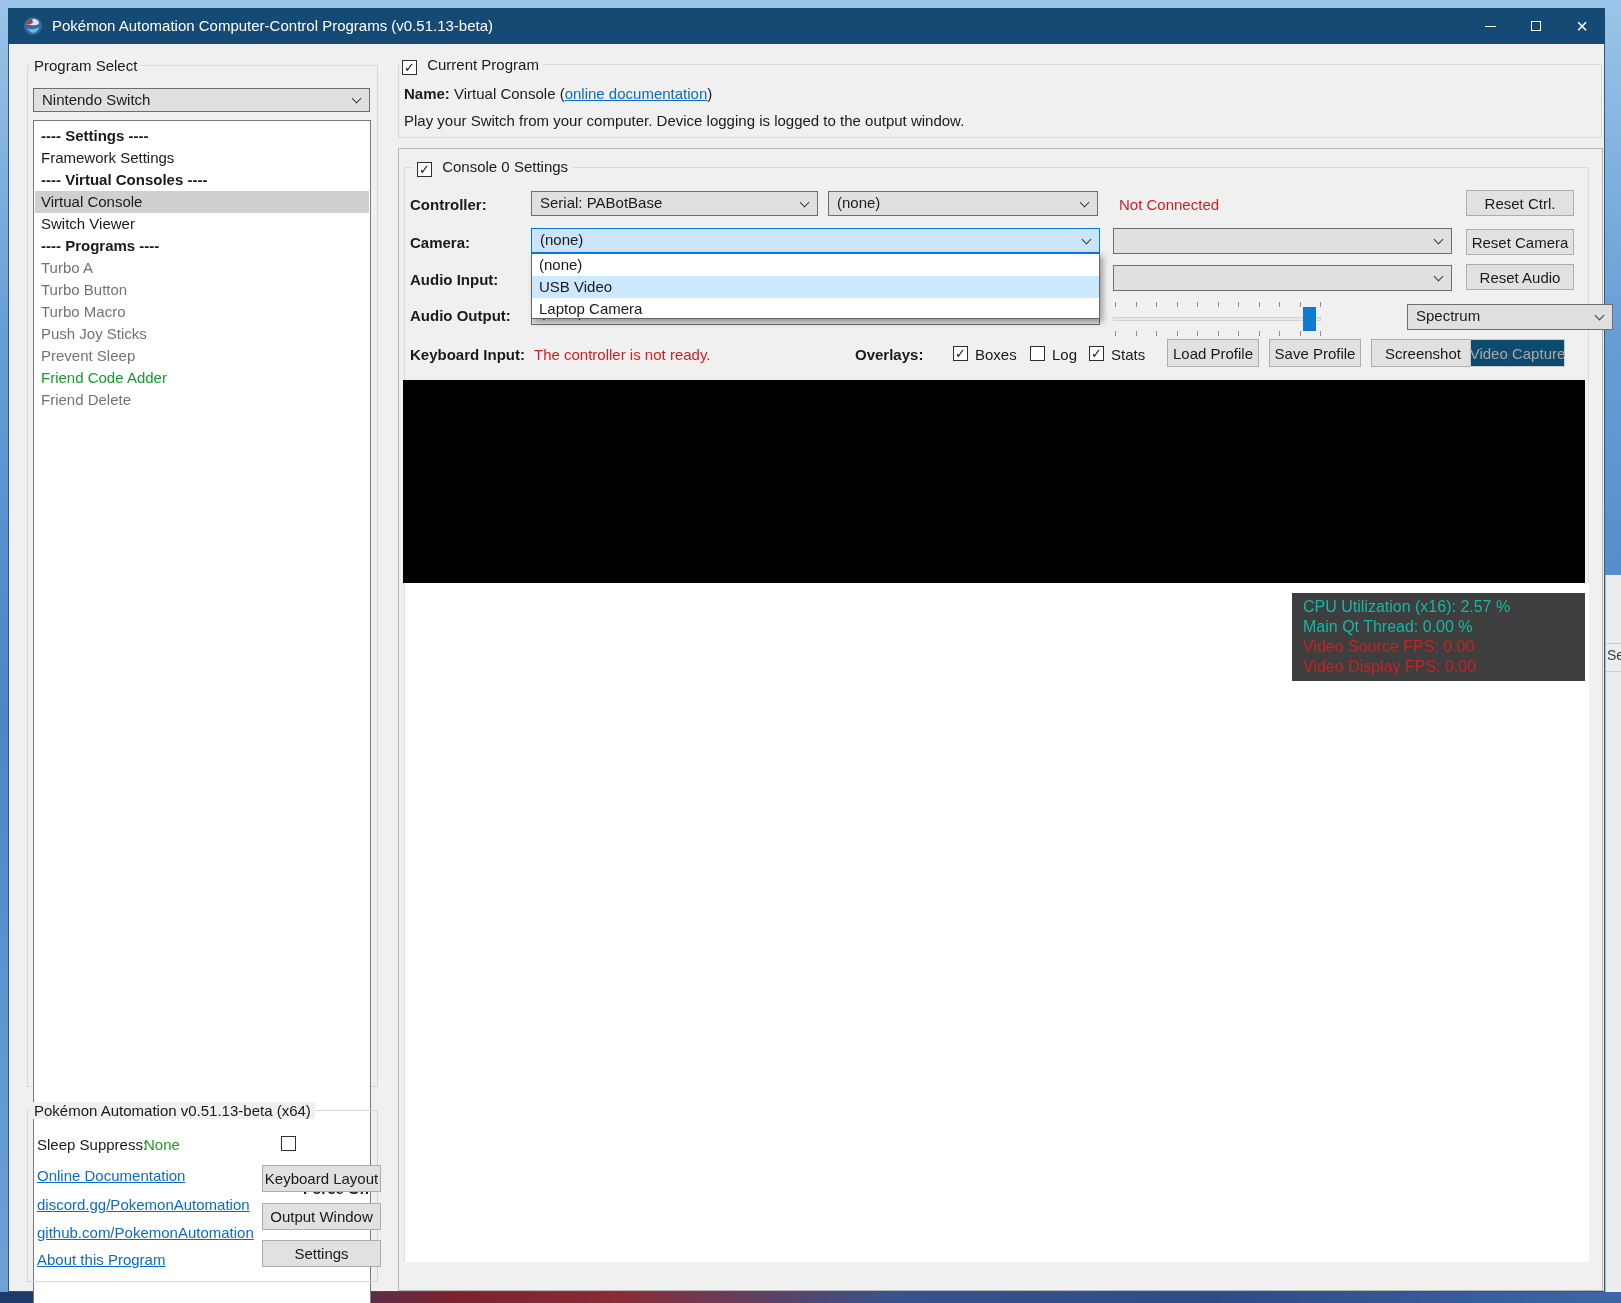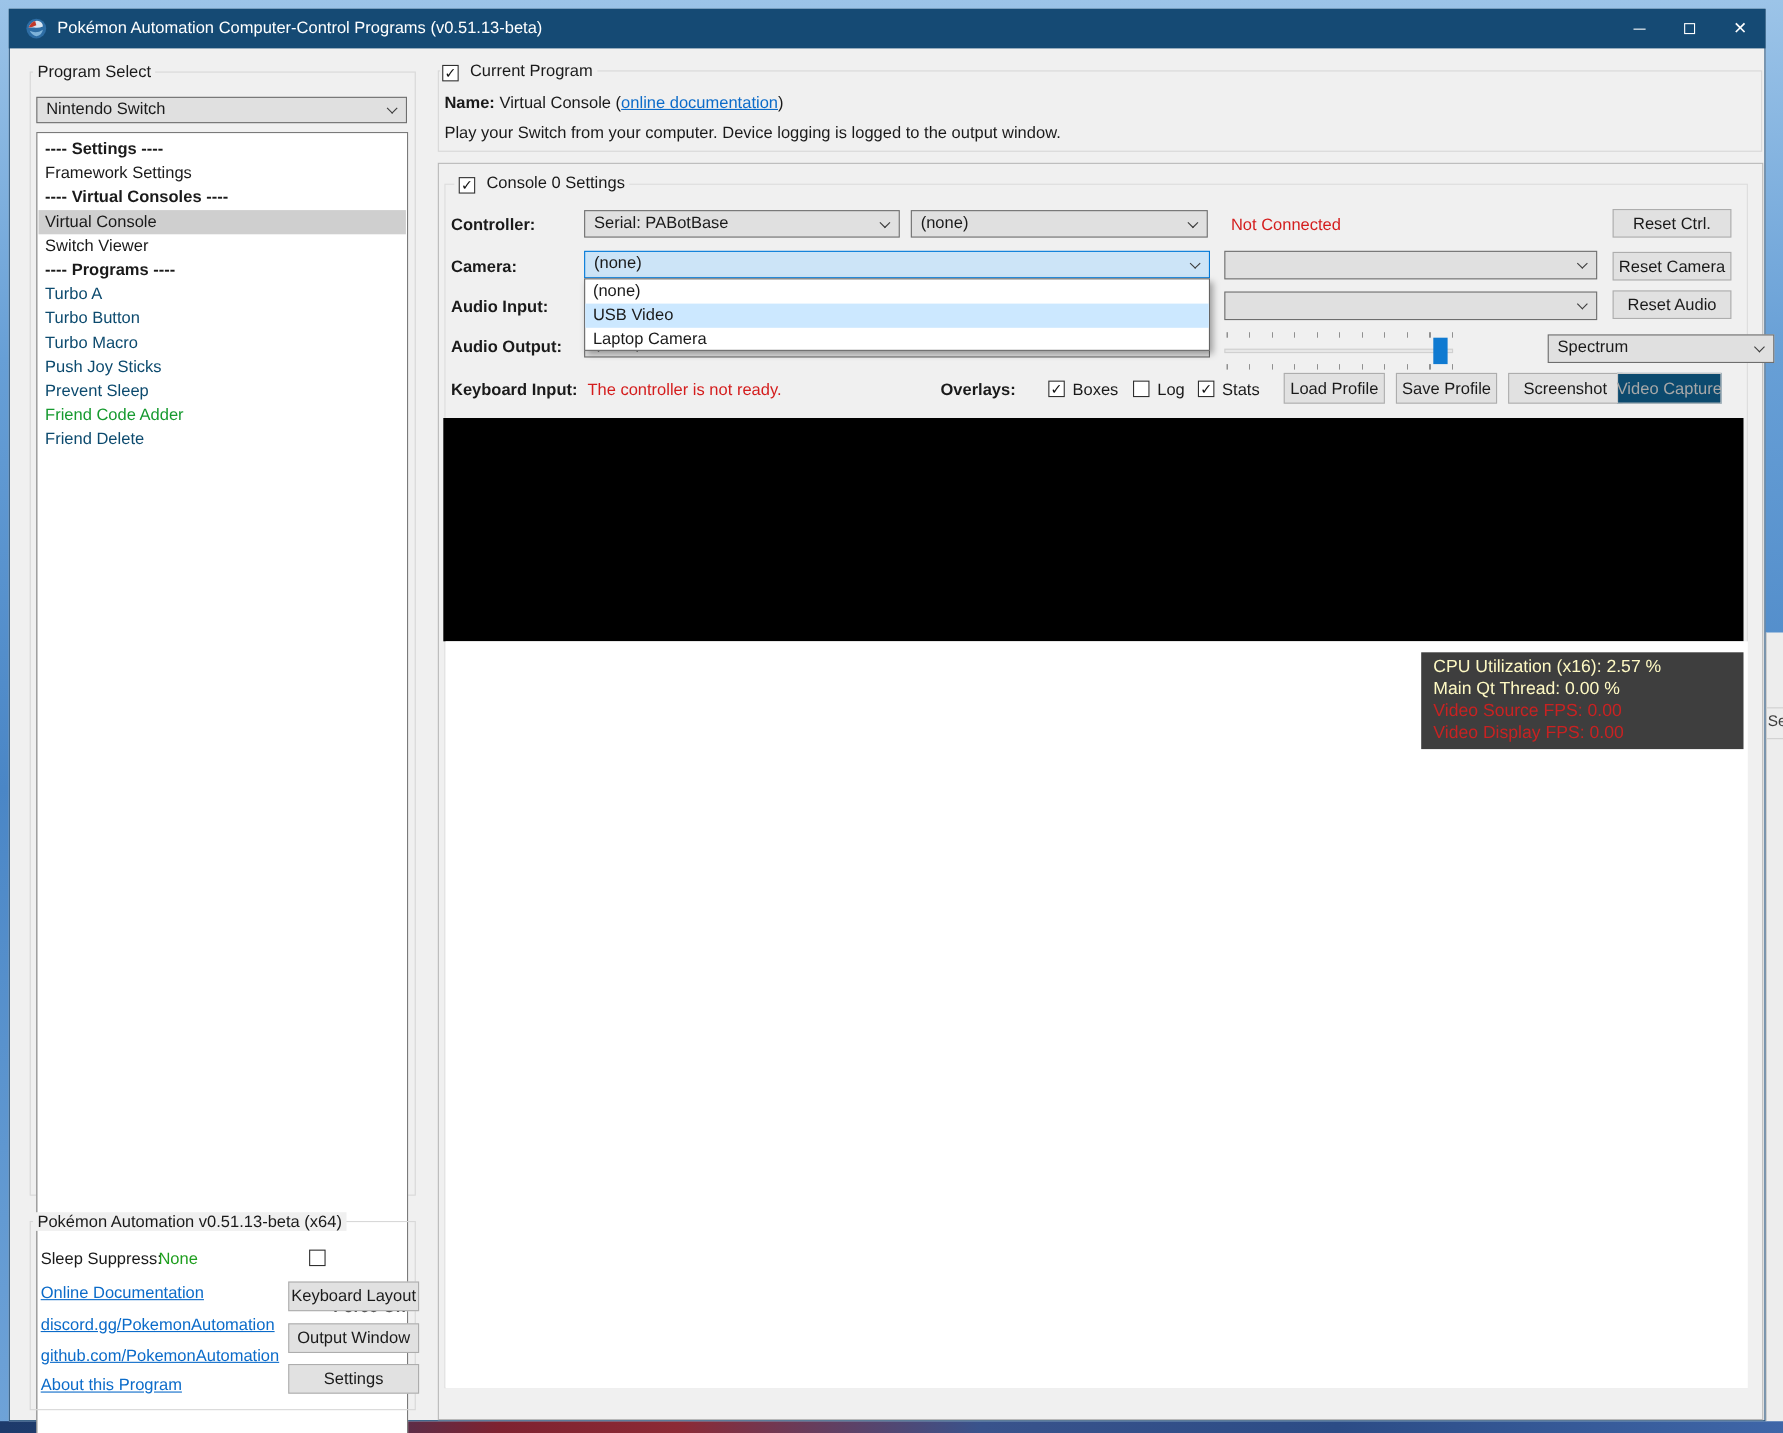--- a/index.html
+++ b/index.html
@@ -45,39 +45,39 @@
   .lbl { position:absolute; line-height:20px; white-space:nowrap; }
   .bold { font-weight:bold; }
   .red { color:#d41d1d; }
   .green { color:#1e9e1e; }
   a.link, .link { color:#0b6bc9; text-decoration:underline; cursor:pointer; white-space:nowrap; }
 
   
   .listbox { position:absolute; left:33px; top:120px; width:338px; height:1227px; background:#fff; border:1px solid #7a7a7a; }
   .lrow { position:absolute; left:1px; width:334px; height:22px; line-height:22px; padding-left:6px; white-space:nowrap; }
   .lrow.header { font-weight:bold; }
-  .lrow.blue { color:#0c4a6e; }
+  .lrow.blue { color:#737373; }
   .lrow.green { color:#169a2f; }
   .lrow.selected { background:#cfcfcf; }
 
   
   .popup { position:absolute; left:531px; top:253px; width:569px; height:66px; background:#fff; border:1px solid #646464; box-shadow:3px 3px 6px rgba(0,0,0,0.35); z-index:6; }
   .popup .item { height:22px; line-height:22px; padding-left:7px; }
   .popup .item.hl { background:#cce8ff; }
 
   
   .ticks { position:absolute; width:206px; height:5px;
     background:repeating-linear-gradient(90deg,#909090 0 1px,transparent 1px 20.5px); }
   .groove { position:absolute; left:1113px; top:317px; width:208px; height:4px; background:#e7e7e7; border:1px solid #d0d0d0; }
   .handle { position:absolute; left:1303px; top:307px; width:13px; height:24px; background:#0f7ad1; }
 
   .video { position:absolute; left:403px; top:380px; width:1182px; height:203px; background:#000; }
   .white-area { position:absolute; left:405px; top:583px; width:1184px; height:679px; background:#fff; }
   .stats { position:absolute; left:1292px; top:593px; width:293px; height:88px; background:#3e3e3e; padding:4px 0 0 11px; z-index:4; }
-  .stats div { font-size:16px; line-height:20px; color:#fef9c3; }
+  .stats div { font-size:16px; line-height:20px; color:#14b8a6; }
   .stats div.red { color:#c82222; }
 
   .main-panel { position:absolute; left:398px; top:148px; width:1205px; height:1143px; background:#f0f0f0; border:1px solid #b8b8b8; }
 </style>
 </head>
 <body>
 
 <div class="abs bottom-strip"></div>
 <div class="abs bg-win">
   <div class="hline" style="top:68px;"></div>

